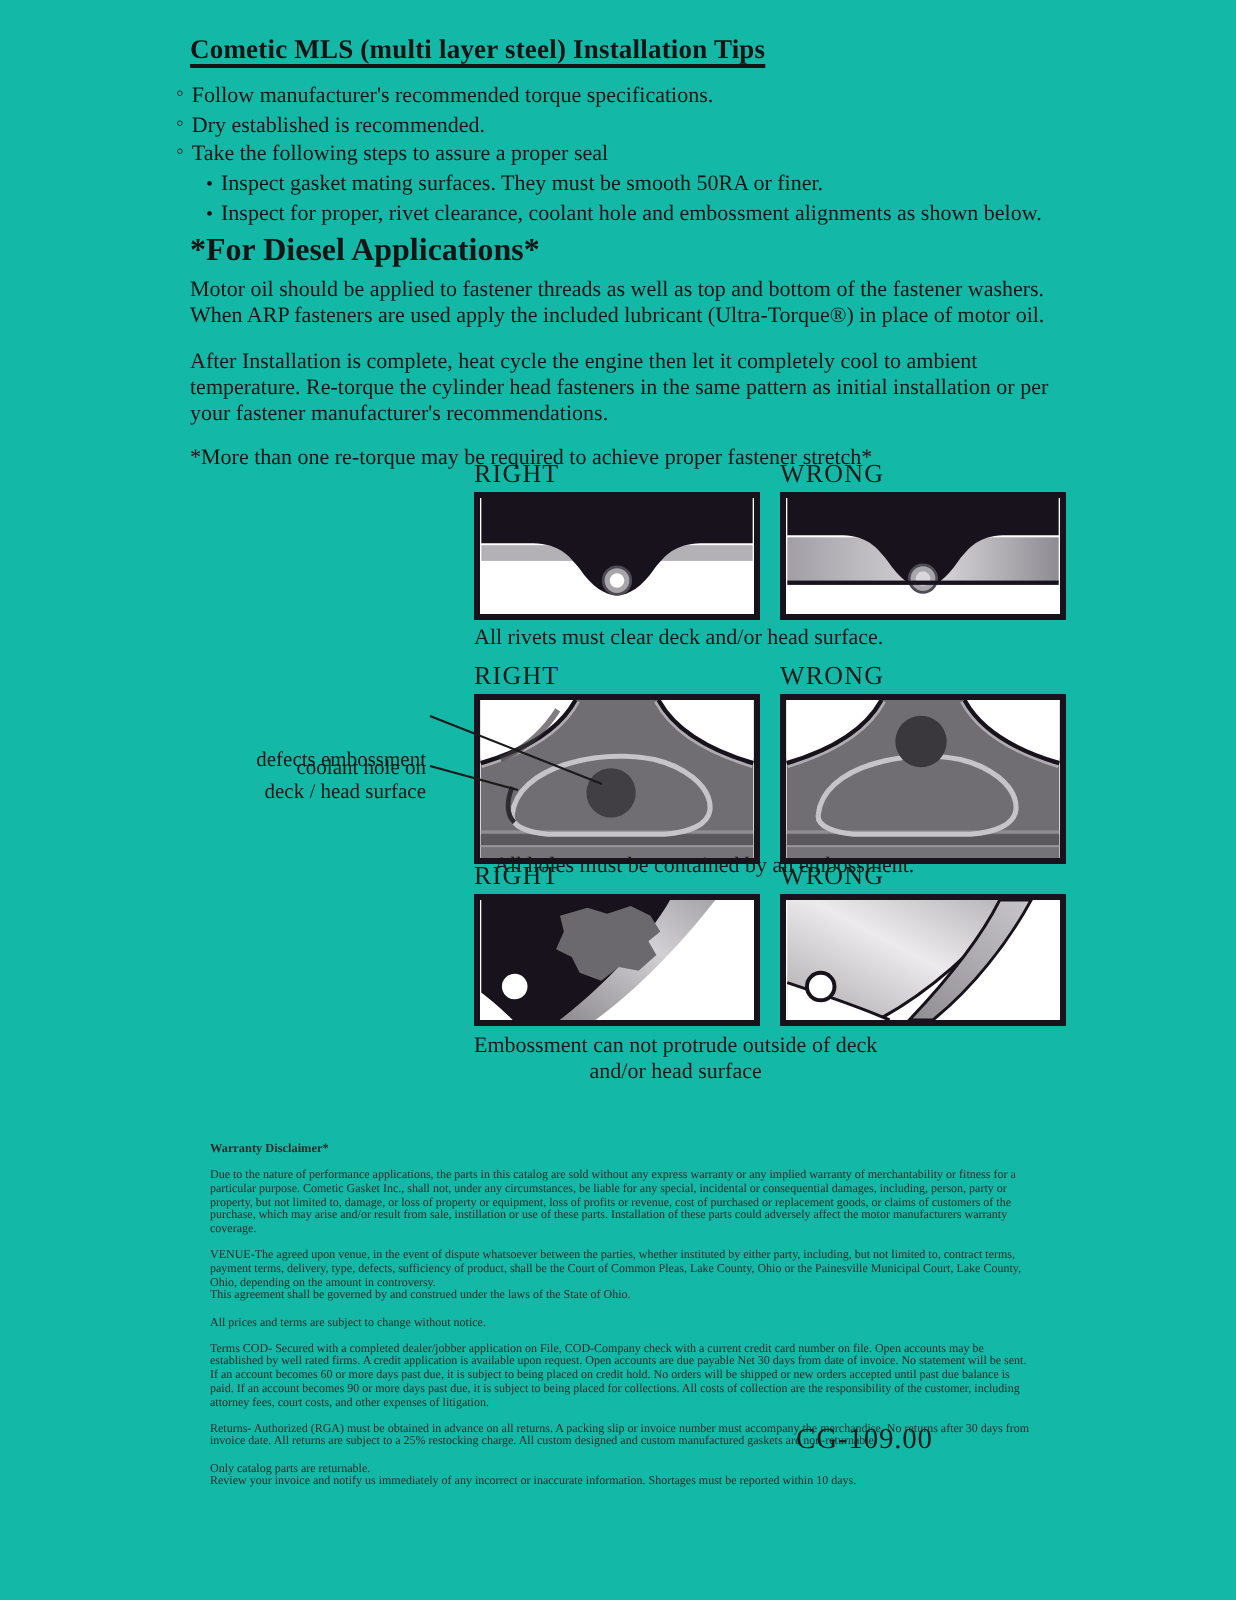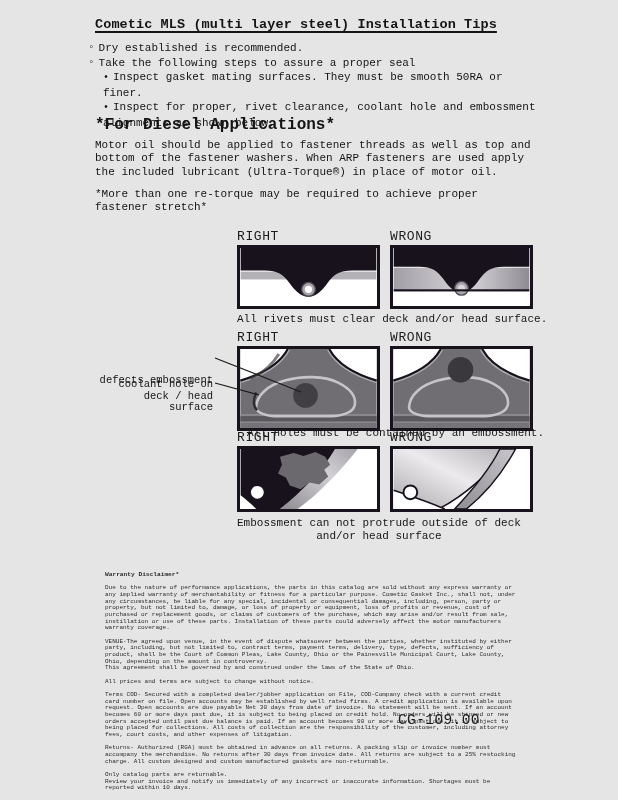--- a/index.html
+++ b/index.html
@@ -1,18 +1,18 @@
 <!DOCTYPE html>
 <html><head>
 <meta charset="utf-8">
 <style>
   html,body{margin:0;padding:0;background:#ffffff;}
   .page{
-    position:relative;width:618px;height:800px;background:#e5e5e5;overflow:hidden;
-    font-family:Liberation Mono, monospace;color:#141414;
+    position:relative;width:618px;height:800px;background:#14b8a6;overflow:hidden;
+    font-family:Liberation Serif, serif;color:#141414;
   }
   .abs{position:absolute;}
   .title{
     left:95px;top:17px;font-size:13.5px;font-weight:bold;margin:0;
     text-decoration:underline;text-underline-offset:3px;text-decoration-thickness:1.5px;
     letter-spacing:0.1px;
   }
   .bullets{left:88px;top:41px;width:450px;font-size:11px;line-height:14.6px;}
   .b{display:block;}
   .b::before{content:"◦";font-size:11px;margin-right:4px;position:relative;top:-1px;}
@@ -35,29 +35,31 @@
   .footer-code{left:398px;top:712px;font-size:14.5px;letter-spacing:0.4px;color:#1b1b1b;}
 </style>
 </head>
 <body>
 
 <div class="page">
 
   <h1 class="abs title">Cometic MLS (multi layer steel) Installation Tips</h1>
 
   <div class="abs bullets">
+    <span class="b">Follow manufacturer's recommended torque specifications.</span>
     <span class="b">Dry established is recommended.</span>
     <span class="b">Take the following steps to assure a proper seal</span>
     <span class="b sub">Inspect gasket mating surfaces.  They must be smooth 50RA or finer.</span>
     <span class="b sub">Inspect for proper, rivet clearance, coolant hole and embossment alignments as shown below.</span>
   </div>
 
   <div class="abs diesel">
     <h2>*For Diesel Applications*</h2>
     <p>Motor oil should be applied to fastener threads as well as top and bottom of the fastener washers. When ARP fasteners are used apply the included lubricant (Ultra-Torque®) in place of motor oil.</p>
+    <p>After Installation is complete, heat cycle the engine then let it completely cool to ambient temperature. Re-torque the cylinder head fasteners in the same pattern as initial installation or per your fastener manufacturer's recommendations.</p>
     <p>*More than one re-torque may be required to achieve proper fastener stretch*</p>
   </div>
 
   <div class="abs dia-row" style="left:237px;top:229px;">
     <div class="fig">
       <div class="fig-label">RIGHT</div>
       <div class="dbox">
         <svg width="137" height="58" viewBox="0 0 138 59">
           <rect width="138" height="59" fill="#ffffff"></rect>
           <rect x="0" y="24" width="138" height="8" fill="#b4b1b6"></rect>

